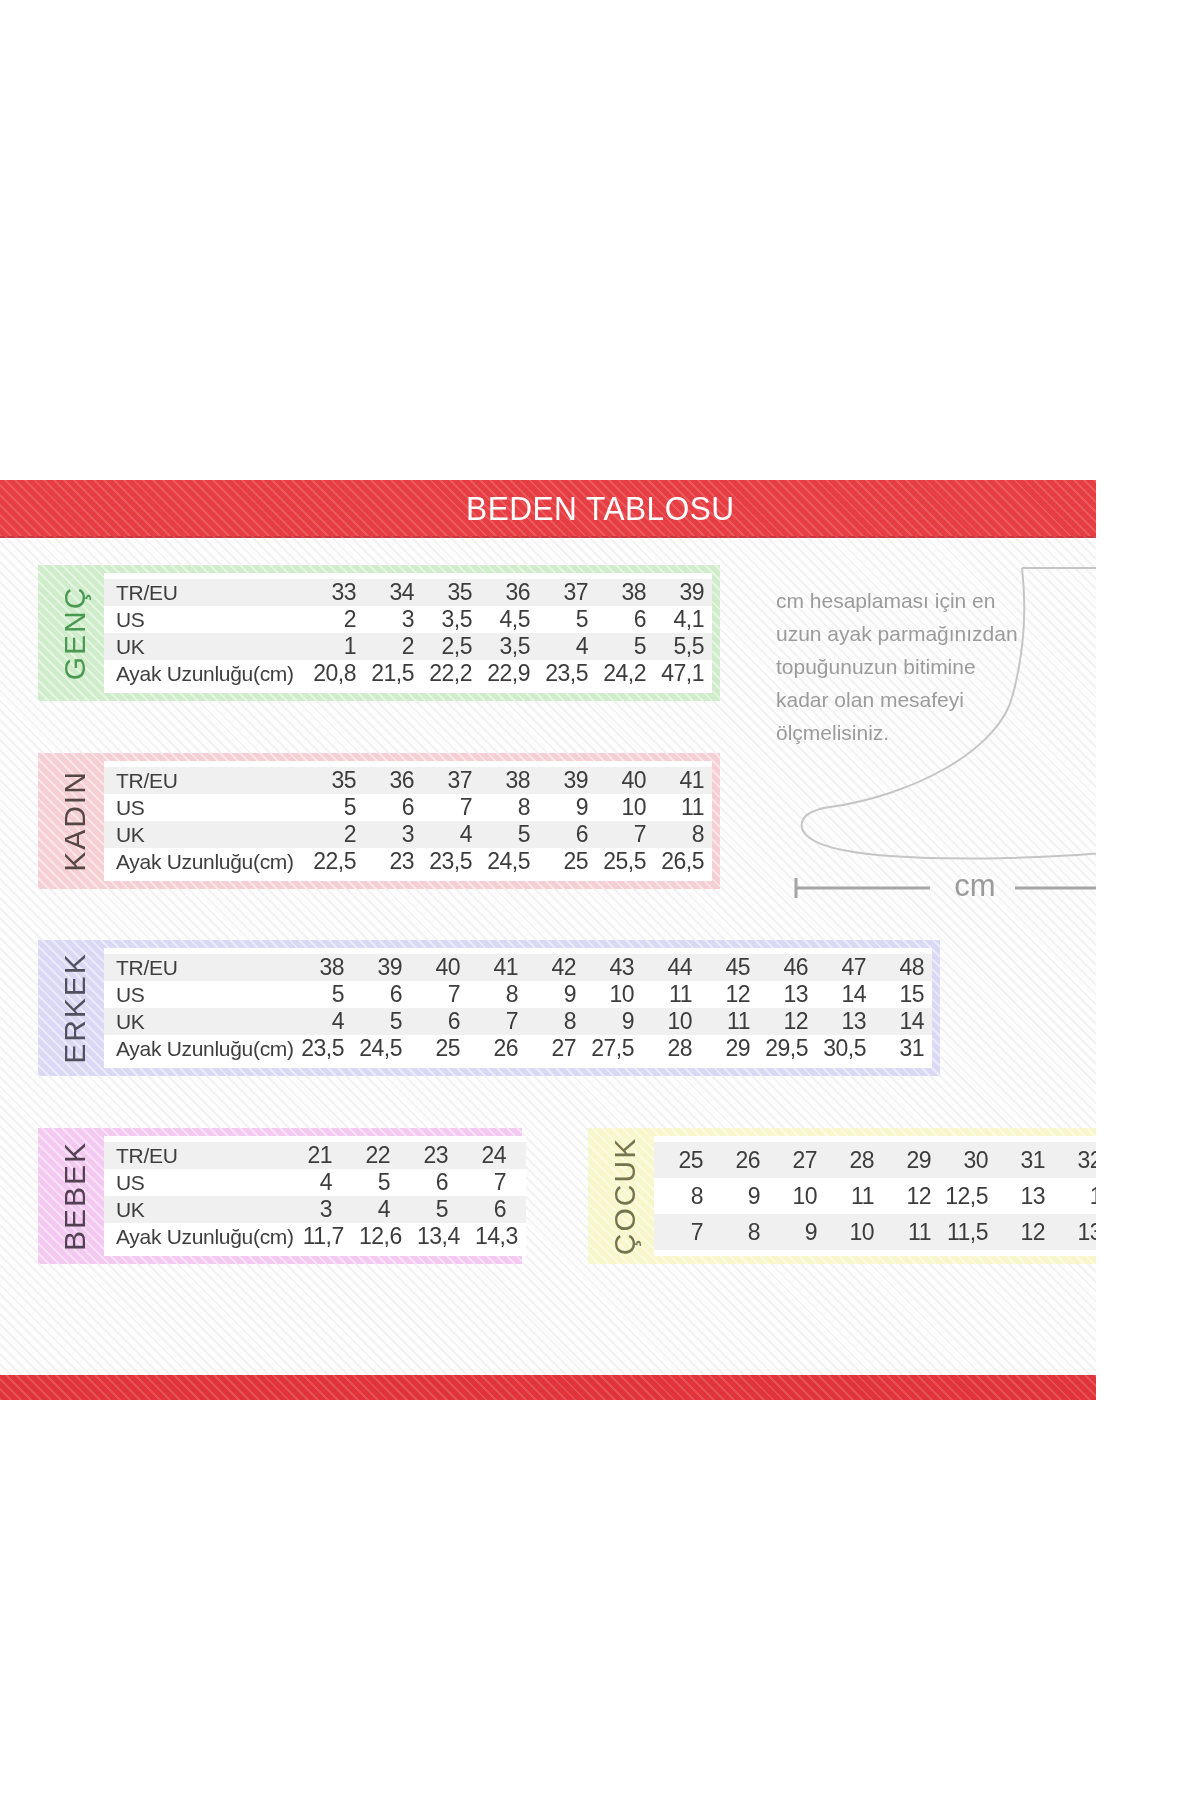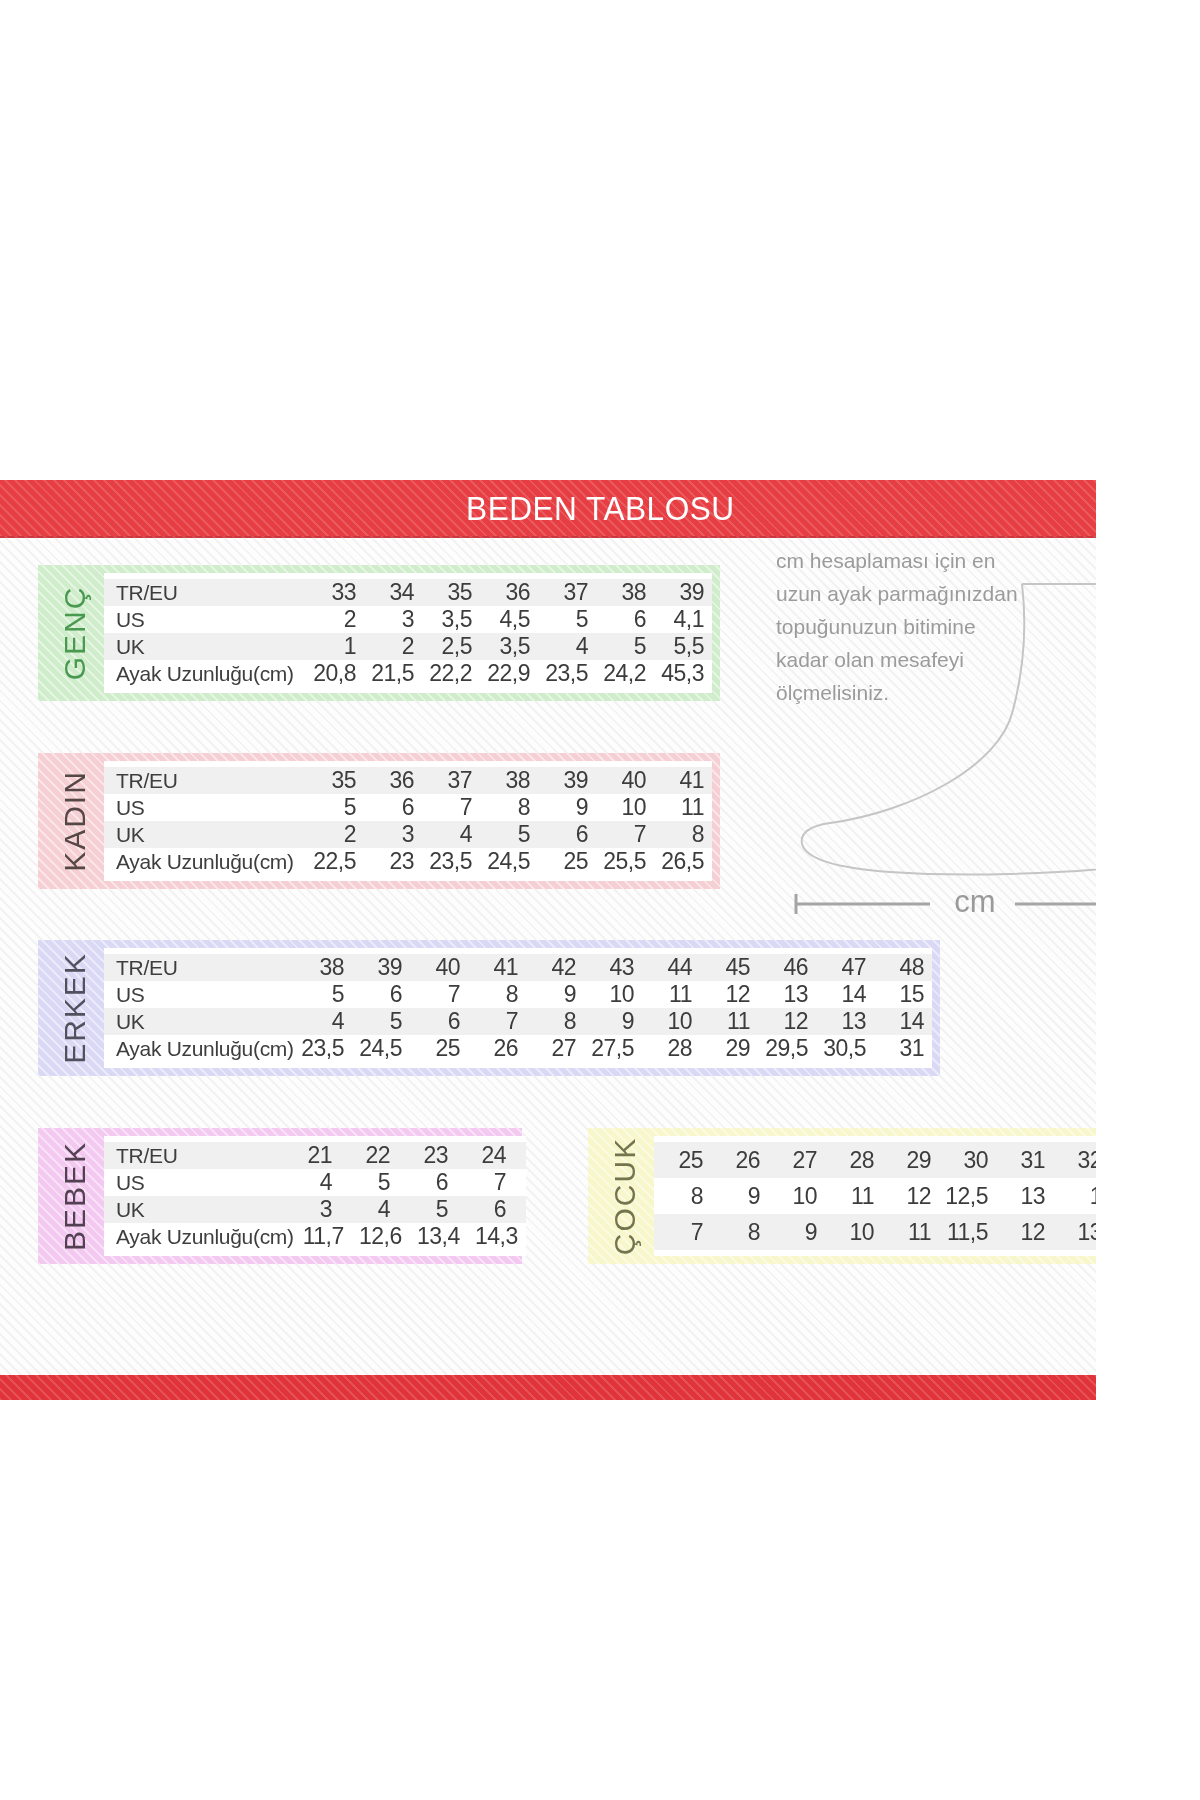--- a/index.html
+++ b/index.html
@@ -40,24 +40,24 @@
   .vcell{flex:0 0 var(--cellw,58px);box-sizing:border-box;text-align:right;padding-right:8px;
           font-size:23px;color:#3c3c3c;letter-spacing:-0.5px;}
 
   .t-genc {left:38px;top:565px;width:682px;height:136px;--labelw:202px;}
   .t-kadin{left:38px;top:753px;width:682px;height:136px;--labelw:202px;}
   .t-erkek{left:38px;top:940px;width:902px;height:136px;--labelw:190px;}
   .t-bebek{left:38px;top:1128px;width:484px;height:136px;--labelw:178px;}
   .t-cocuk{left:588px;top:1128px;width:530px;height:136px;--cellw:57px;}
 
   
-  .instructions{position:absolute;left:776px;top:544px;width:280px;}
+  .instructions{position:absolute;left:776px;top:584px;width:280px;}
   .instr-line{font-size:21px;line-height:33px;color:#9b9b9b;white-space:nowrap;}
 
-  .figure{position:absolute;left:790px;top:572px;width:370px;height:350px;}
+  .figure{position:absolute;left:790px;top:556px;width:370px;height:350px;}
   .figure svg{position:absolute;left:0;top:0;}
   .cm-label{position:absolute;left:140px;top:312px;width:90px;text-align:center;
           font-size:31px;color:#9a9a9a;}
 </style>
 </head>
 <body>
 
 <div id="canvas">
 
   <div class="banner">
@@ -102,21 +102,21 @@
           <div class="vcell">5,5</div>
         </div>
         <div class="trow">
           <div class="rlabel">Ayak Uzunluğu(cm)</div>
           <div class="vcell">20,8</div>
           <div class="vcell">21,5</div>
           <div class="vcell">22,2</div>
           <div class="vcell">22,9</div>
           <div class="vcell">23,5</div>
           <div class="vcell">24,2</div>
-          <div class="vcell">45,3</div>
+          <div class="vcell">47,1</div>
         </div>
       </div>
   </div>
 
   <div class="size-table t-kadin" style="--frame: #f6cfd4; --labelc: #564747;">
     <div class="side-label">
         <span>KADIN</span>
       </div>
     <div class="tbl">
         <div class="trow alt">

